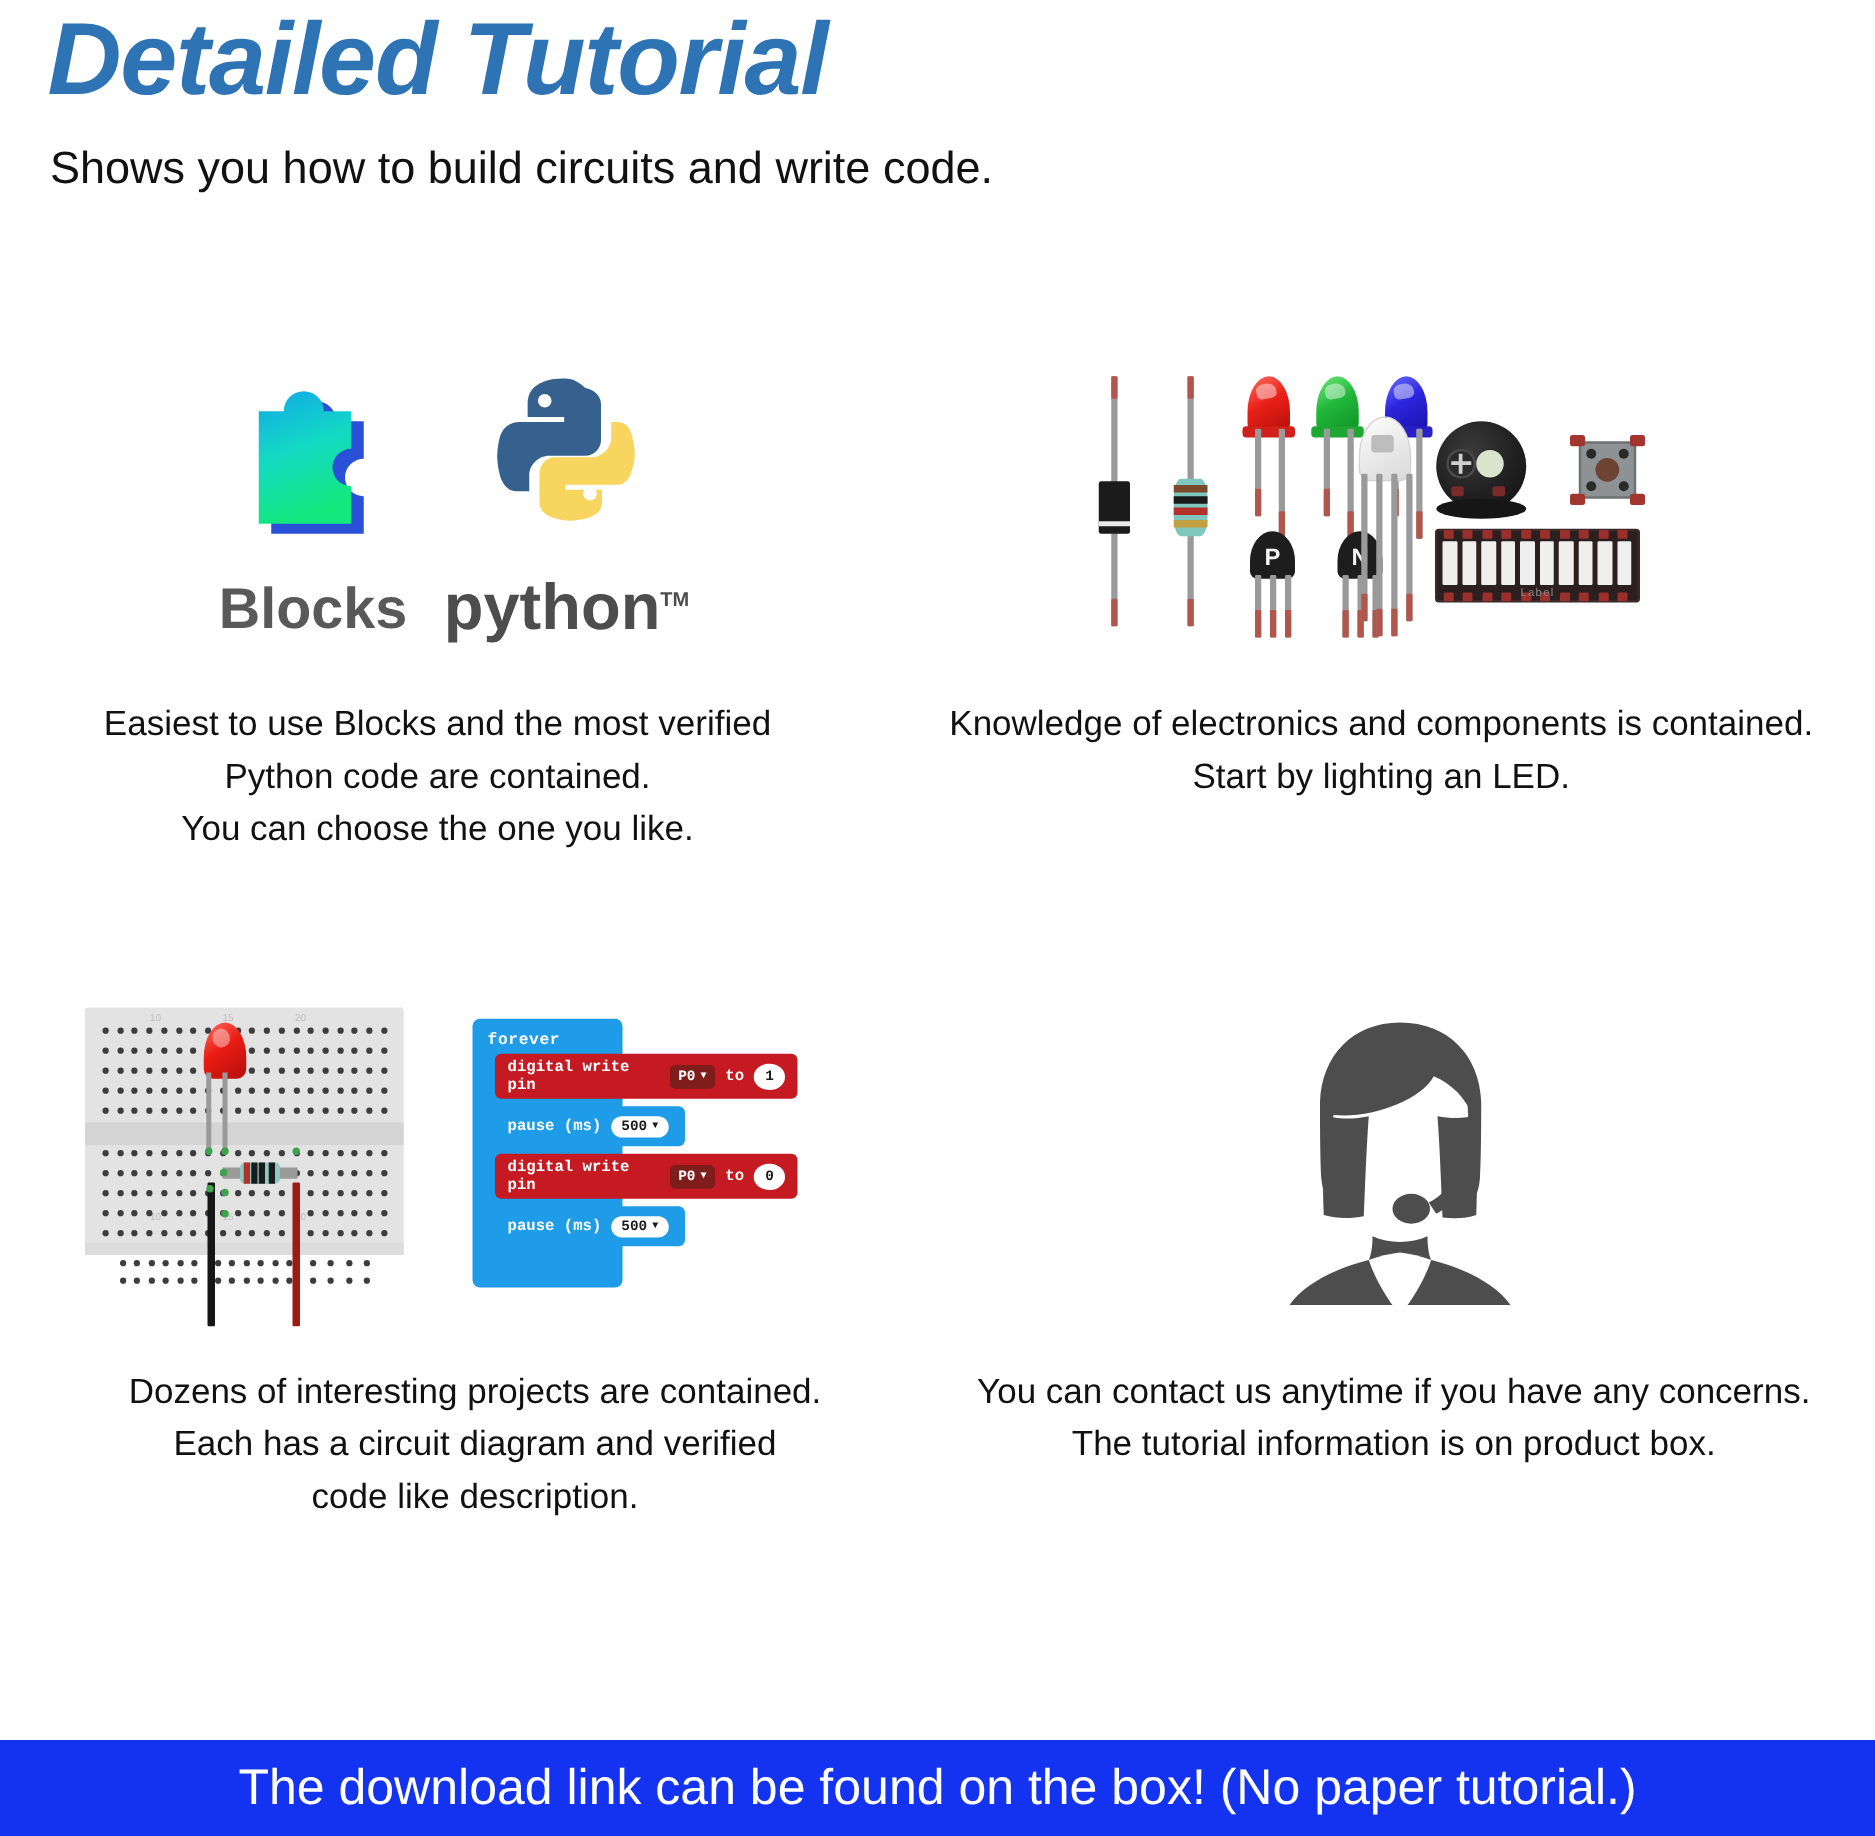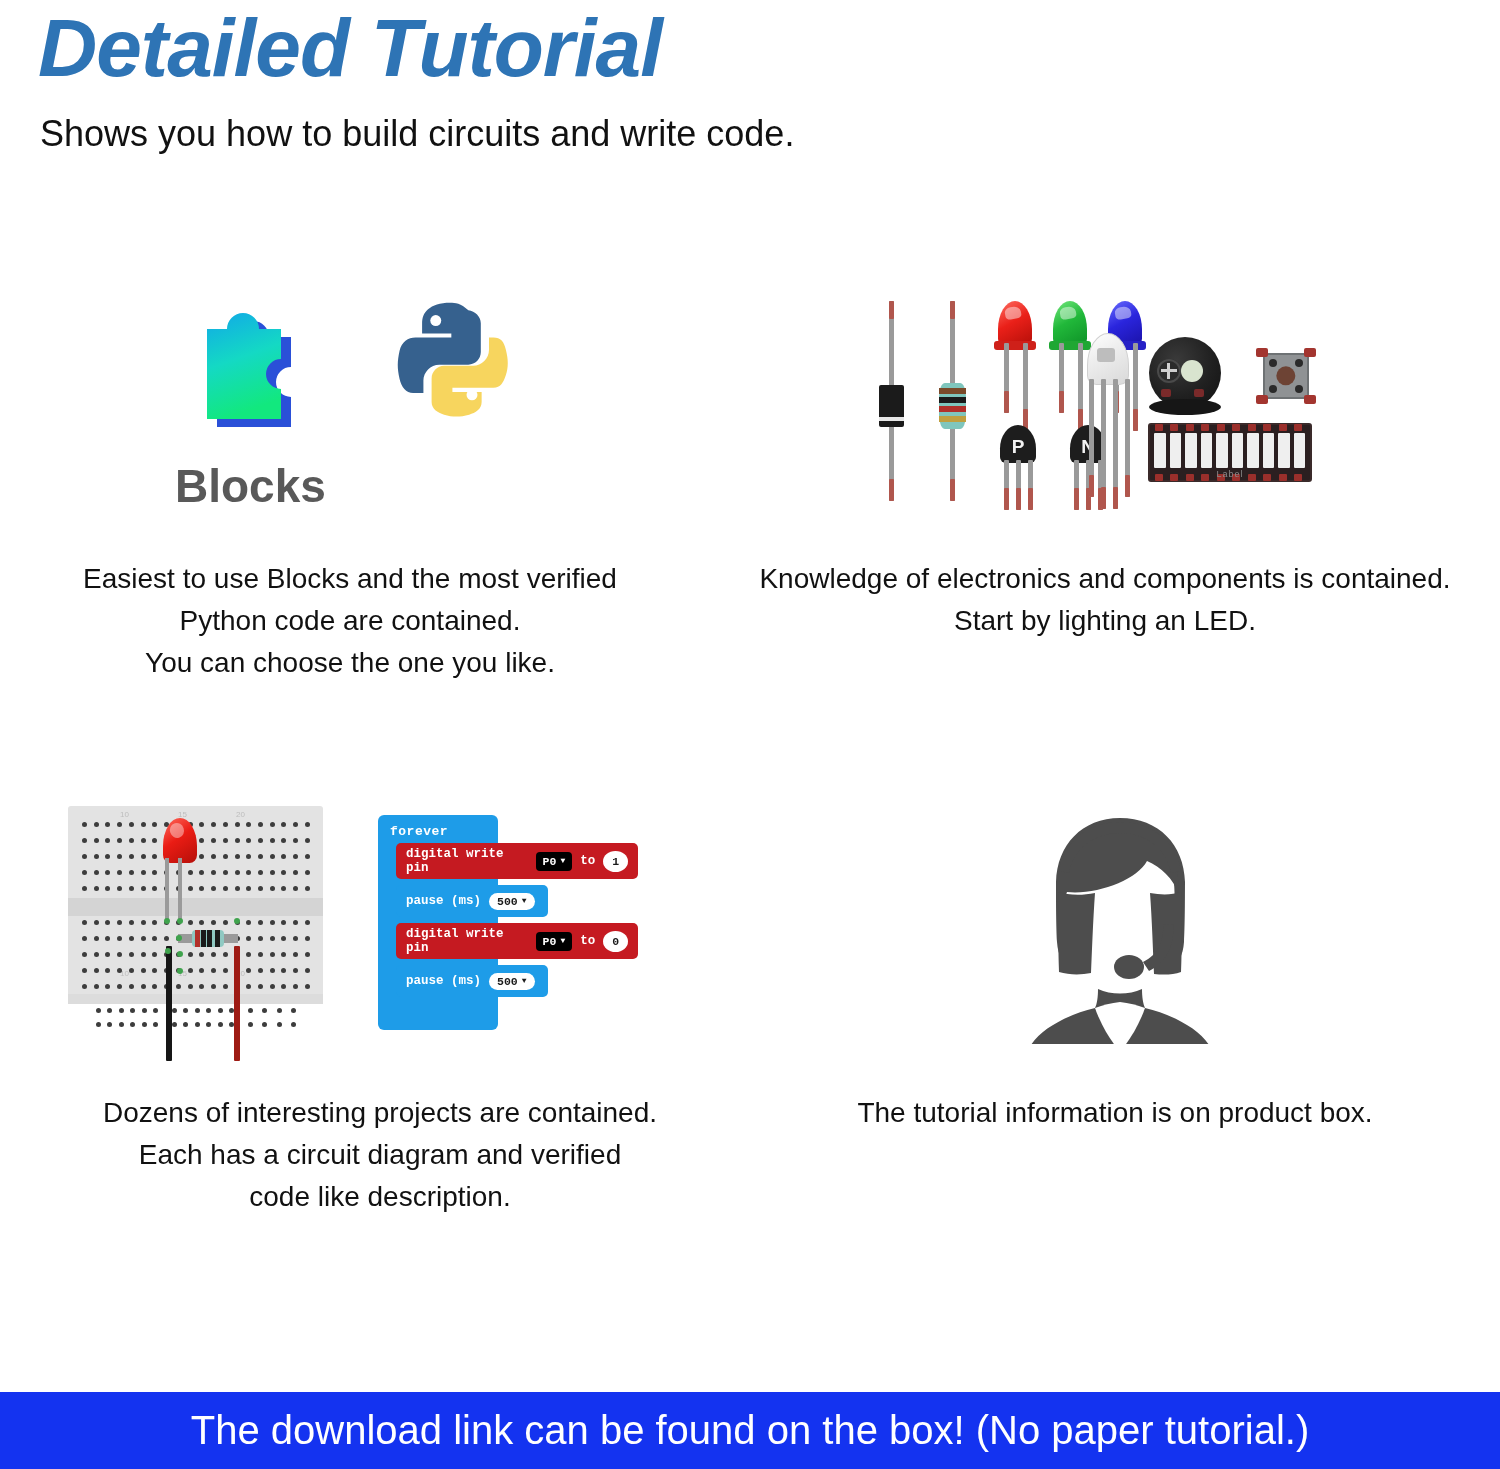--- a/index.html
+++ b/index.html
@@ -123,21 +123,21 @@
   
   .mc{position:absolute;left:378px;top:815px;width:260px;height:215px;}
   .mc .forever{position:absolute;left:0;top:0;width:120px;height:215px;background:#1E9CE8;border-radius:6px;}
   .mc .foreverLabel{position:absolute;left:12px;top:9px;color:#fff;font-size:13px;font-weight:bold;
     font-family:"Liberation Mono",monospace;letter-spacing:.5px;}
   .mc .blkRed{position:absolute;left:18px;background:#C51A21;border-radius:5px;color:#fff;
     font-family:"Liberation Mono",monospace;font-size:12.5px;font-weight:bold;display:flex;align-items:center;padding:0 10px;gap:8px;}
   .mc .blkBlue{position:absolute;left:18px;background:#1E9CE8;border-radius:5px;color:#fff;
     font-family:"Liberation Mono",monospace;font-size:12.5px;font-weight:bold;display:flex;align-items:center;padding:0 10px;gap:8px;}
   .mc .pill{background:#fff;color:#1b1b1b;border-radius:11px;padding:2px 8px;font-size:11.5px;display:inline-flex;align-items:center;gap:4px;}
-  .mc .pillRed{background:#000000;color:#fff;border-radius:4px;padding:3px 7px;font-size:11.5px;display:inline-flex;align-items:center;gap:4px;justify-content:flex-end;}
+  .mc .pillRed{background:#7f1d1d;color:#fff;border-radius:4px;padding:3px 7px;font-size:11.5px;display:inline-flex;align-items:center;gap:4px;justify-content:flex-end;}
   .mc .round{background:#fff;color:#1b1b1b;border-radius:50%;width:26px;height:21px;display:inline-flex;align-items:center;justify-content:center;font-size:11.5px;}
   .mc .car{font-size:8px;line-height:1;}
 
   
   .agent{position:absolute;left:1000px;top:812px;width:240px;height:232px;}
 
   
   .banner{
     position:absolute;left:0;top:1392px;width:1500px;height:77px;
     background:#1433F0;
@@ -175,20 +175,21 @@
 
     <div class="logo-python">
       <svg width="190" height="155" viewBox="0 0 120 120">
         <g transform="translate(20,6) scale(0.92)">
           <path fill="#36618E" d="M43.6 0C35 0 28.9 2.2 25 5.5c-3.6 3-5 7.2-5 11.8v8.6h24.6v3.4H14.4C8.3 29.3 2.7 33 1 40.6c-1.9 8.7-2 14.2 0 23.3 1.6 7 5.4 12.1 11.5 12.1h8.6v-10.6c0-7 6-13.3 13.4-13.3h24.4c5.8 0 10.5-4.8 10.5-10.6V17.3c0-5.7-4.8-10-10.5-10.9C52.4 0.3 48 0 43.6 0z"></path>
           <circle cx="31.5" cy="15" r="4.6" fill="#FFFFFF"></circle>
           <path fill="#F7D55E" d="M76.3 29.3v10.3c0 7.3-6.2 13.5-13.4 13.5H38.5c-5.7 0-10.5 4.9-10.5 10.6v19.9c0 5.7 4.9 9 10.5 10.6 6.7 2 13.1 2.3 21.1 0 5.3-1.5 10.5-4.6 10.5-10.6v-8.6H45.5v-3.4h34.5c6.1 0 8.4-4.3 10.5-10.7 2.2-6.6 2.1-12.9 0-21.3-1.5-6.8-4.4-10.3-10.5-10.3h-3.7z"></path>
           <circle cx="62" cy="77.5" r="4.6" fill="#FFFFFF"></circle>
         </g>
       </svg>
+      <div class="logo-word py"><span>python</span><span class="tm">TM</span></div>
     </div>
   </div>
 
   <div class="cell caption" style="left:40px;top:558px;width:620px;">
     <div>Easiest to use Blocks and the most verified</div>
     <div>Python code are contained.</div>
     <div>You can choose the one you like.</div>
   </div>
 
   <div class="components">
@@ -725,20 +726,21 @@
         <ellipse cx="129" cy="155" rx="15" ry="12"></ellipse>
 
         <path d="M98 177c0 8-1 15-3 19-33 8-63 26-68 46-1 4-1 8-1 12h188c0-4 0-8-1-12-5-20-35-38-68-46-2-4-3-11-3-19-13 6-31 6-44 0z"></path>
 
         <path d="M95 196c7 20 17 34 25 44 8-10 18-24 25-44-8-3-16-5-25-6-9 1-17 3-25 6z" fill="#ffffff"></path>
       </g>
     </svg>
   </div>
 
   <div class="cell caption" style="left:760px;top:1092px;width:710px;">
+    <div>You can contact us anytime if you have any concerns.</div>
     <div>The tutorial information is on product box.</div>
   </div>
 
   <div class="banner">
     <div class="txt">The download link can be found on the box! (No paper tutorial.)</div>
   </div>
 
 </div>
 
 </body></html>

